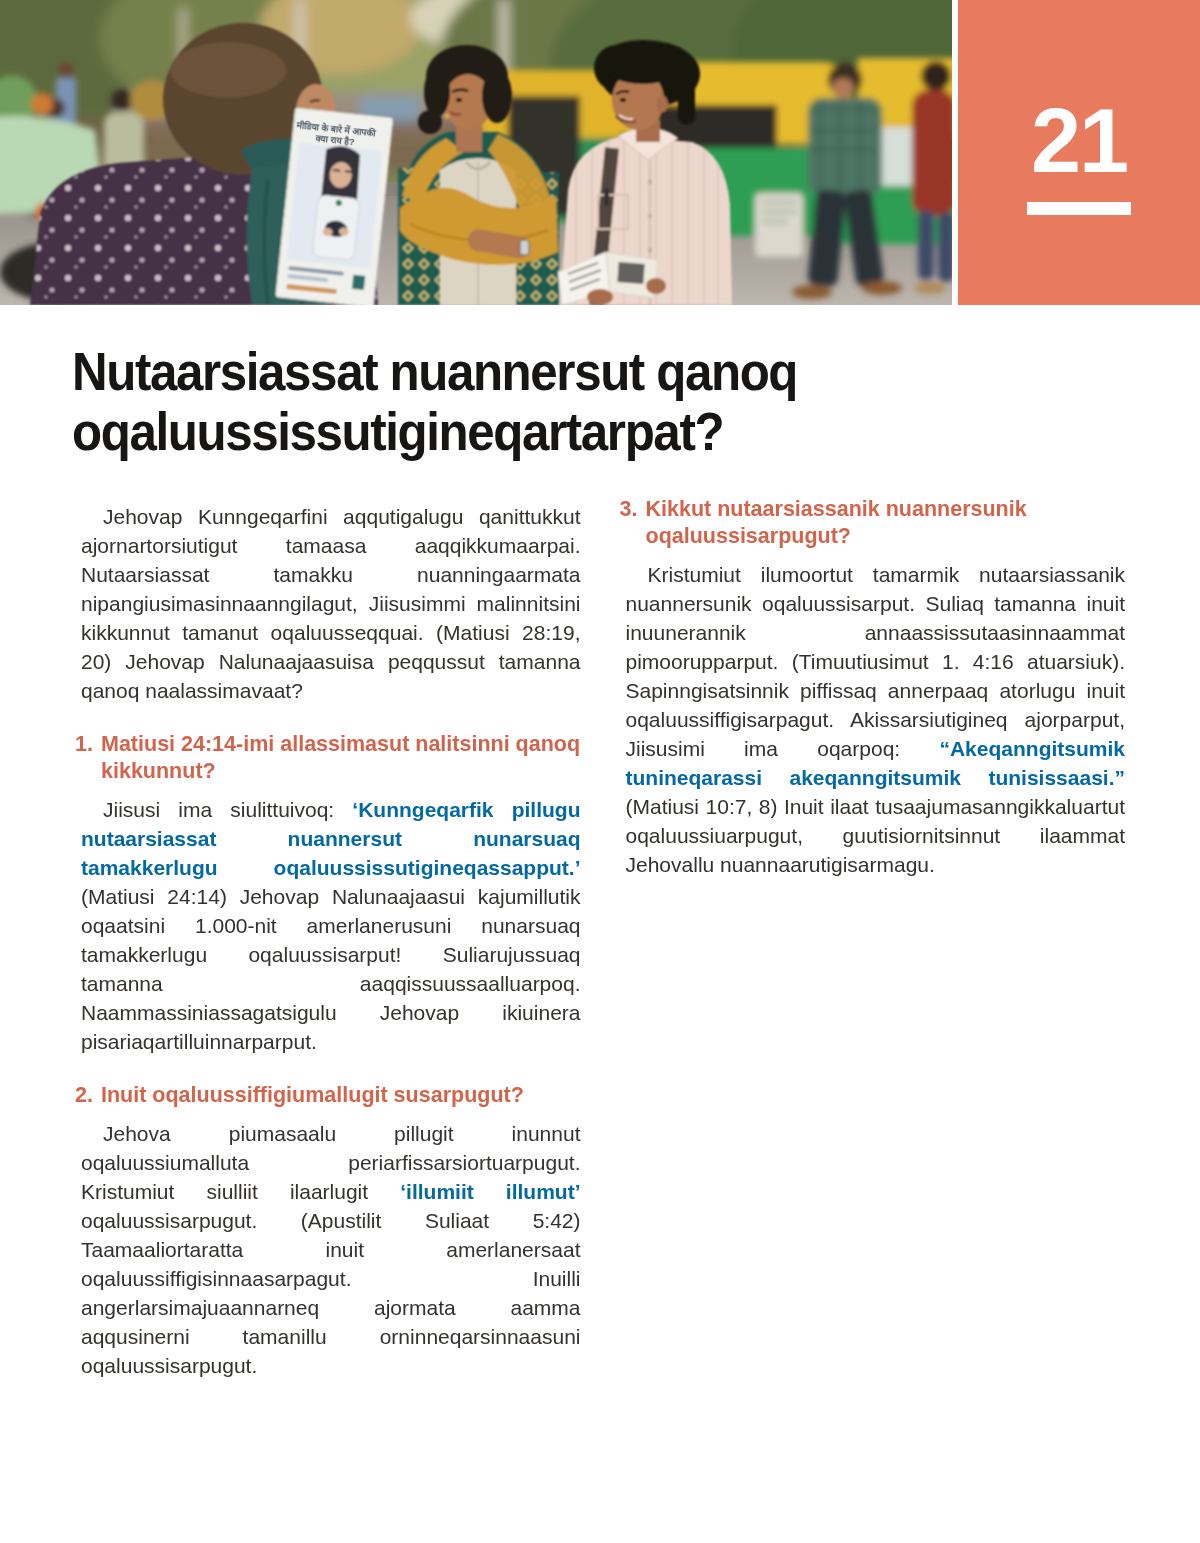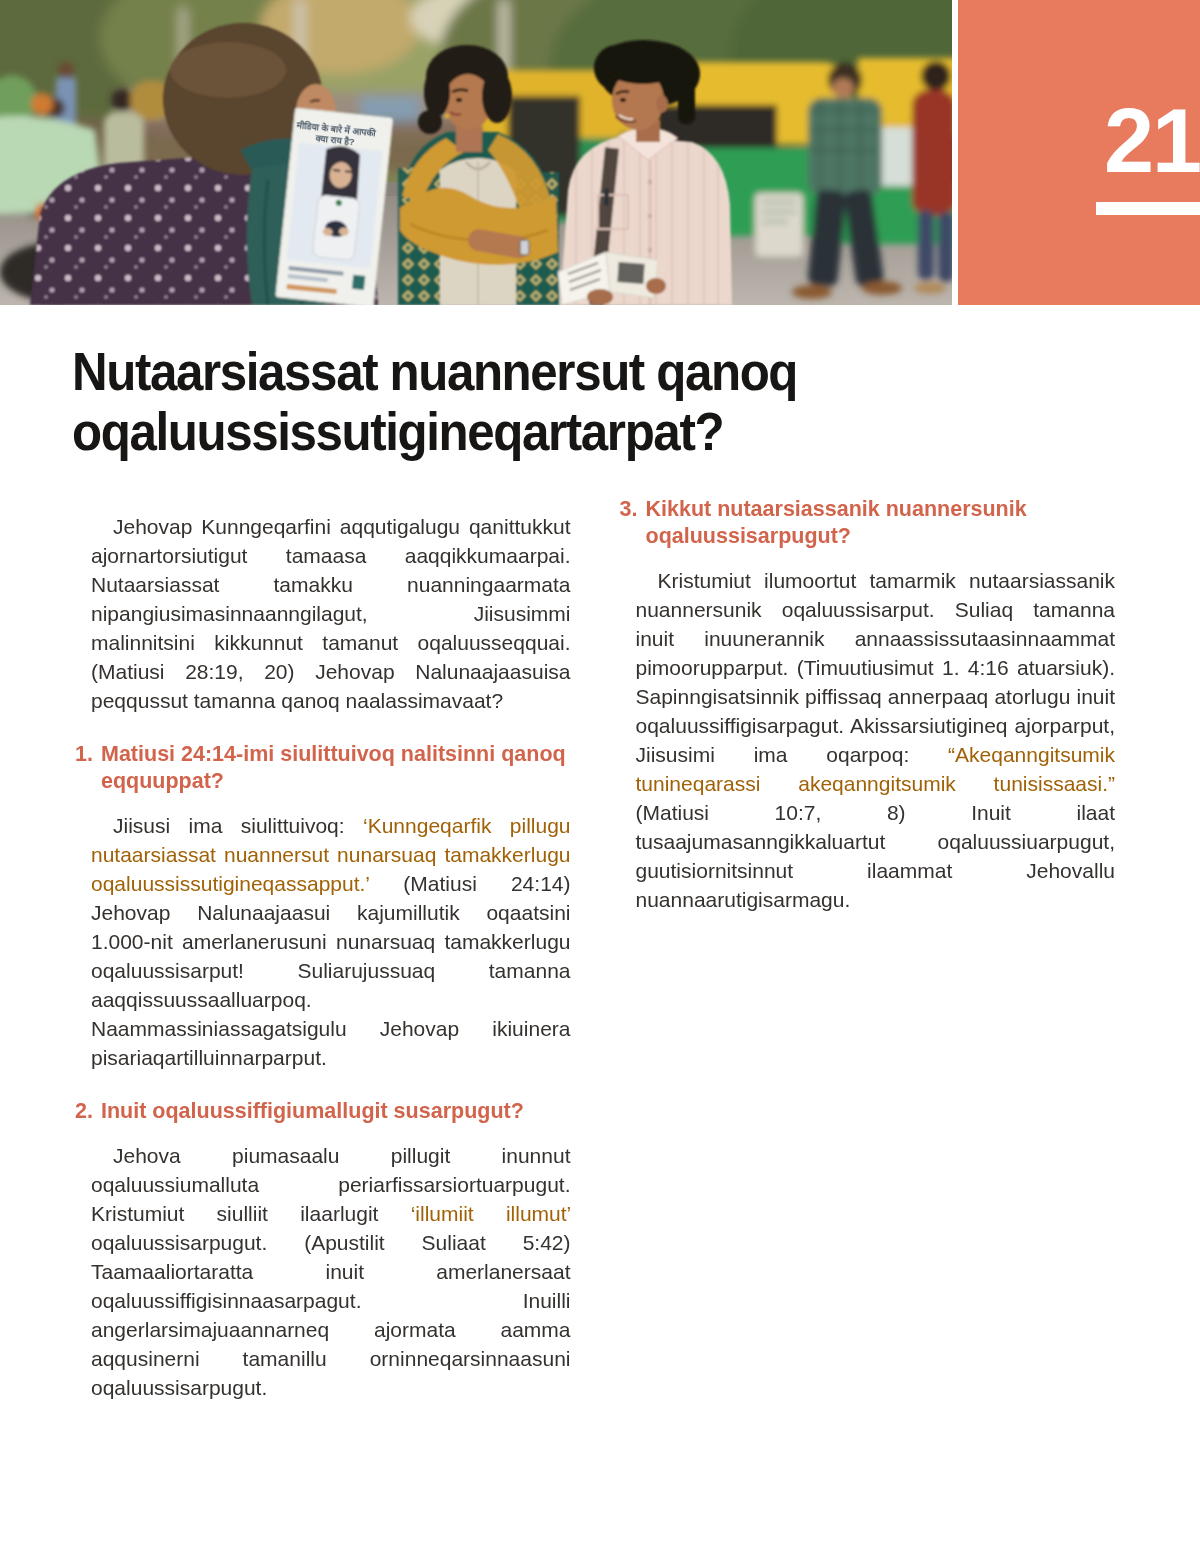--- a/index.html
+++ b/index.html
@@ -12,42 +12,42 @@
   .photo-band svg{display:block;}
   .poster-text{
     position:absolute;left:296px;top:120px;width:82px;
     transform:rotate(6deg);transform-origin:left top;
     font-size:9px;line-height:11px;color:#4d5b6b;filter:blur(.5px);
     font-weight:bold;text-align:center;
   }
   .page-num-box{
     position:absolute;left:958px;top:0;width:242px;height:305px;
     background:var(--accent,#e87b5e);
-    display:flex;flex-direction:column;align-items:flex-end;justify-content:center;
+    display:flex;flex-direction:column;align-items:center;justify-content:center;
   }
   .page-num{
     color:#ffffff;font-weight:bold;font-size:90px;line-height:1;
     letter-spacing:-2px;transform:translateY(6px);
   }
   .page-num-bar{width:104px;height:13px;background:#ffffff;margin-top:22px;}
   h1.page-title{
     position:absolute;left:72px;top:342px;width:900px;margin:0;
     font-size:53px;line-height:60px;font-weight:bold;color:#181614;
     letter-spacing:-1.5px;transform:scaleX(.93);transform-origin:left top;
   }
   .content{
     position:absolute;left:75px;top:496px;width:1056px;
     display:flex;gap:33px;
   }
   .col{flex:1;min-width:0;}
   p.bodytext{
-    margin:16px;font-size:21px;line-height:29px;color:#34312e;
+    margin:6px;font-size:21px;line-height:29px;color:#34312e;
     text-align:justify;text-indent:22px;
   }
-  p.bodytext .b{font-weight:normal;color:#a16207;}
+  p.bodytext .b{font-weight:bold;color:#0369a1;}
   .sec-head{
     display:flex;margin:26px 0 10px 0;color:var(--heading,#d2644c);
     font-weight:bold;font-size:21.5px;line-height:27px;
   }
   .sec-head .num{flex:0 0 26px;}
   .sec-head .txt{flex:1;}
   .sec-head.first{margin-top:0;}
 </style>
 </head>
 <body>
@@ -287,21 +287,21 @@
 </div>
 
 <h1 class="page-title">Nutaarsiassat nuannersut qanoq oqaluussissutigineqartarpat?</h1>
 
 <div class="content">
   <div class="col">
     <p class="bodytext"><span>Jehovap Kunngeqarfini aqqutigalugu qanittukkut ajornartorsiutigut tamaasa aaqqikkumaarpai. Nutaarsiassat tamakku nuanningaarmata nipangiusimasinnaanngilagut, Jiisusimmi malinnitsini kikkunnut tamanut oqaluusseqquai. (Matiusi 28:19, 20) Jehovap Nalunaajaasuisa peqqussut tamanna qanoq naalassimavaat?</span></p>
 
     <div class="sec-head">
       <span class="num">1.</span>
-      <span class="txt">Matiusi 24:14-imi siulittuivoq nalitsinni qanoq eqquuppat?</span>
+      <span class="txt">Matiusi 24:14-imi allassimasut nalitsinni qanoq kikkunnut?</span>
     </div>
     <p class="bodytext"><span>Jiisusi ima siulittuivoq: </span><span class="b">‘Kunngeqarfik pillugu nutaarsiassat nuannersut nunarsuaq tamakkerlugu oqaluussissutigineqassapput.’</span><span> (Matiusi 24:14) Jehovap Nalunaajaasui kajumillutik oqaatsini 1.000-nit amerlanerusuni nunarsuaq tamakkerlugu oqaluussisarput! Suliarujussuaq tamanna aaqqissuussaalluarpoq. Naammassiniassagatsigulu Jehovap ikiuinera pisariaqartilluinnarparput.</span></p>
 
     <div class="sec-head">
       <span class="num">2.</span>
       <span class="txt">Inuit oqaluussiffigiumallugit susarpugut?</span>
     </div>
     <p class="bodytext"><span>Jehova piumasaalu pillugit inunnut oqaluussiumalluta periarfissarsiortuarpugut. Kristumiut siulliit ilaarlugit </span><span class="b">‘illumiit illumut’</span><span> oqaluussisarpugut. (Apustilit Suliaat 5:42) Taamaaliortaratta inuit amerlanersaat oqaluussiffigisinnaasarpagut. Inuilli angerlarsimajuaannarneq ajormata aamma aqqusinerni tamanillu orninneqarsinnaasuni oqaluussisarpugut.</span></p>
   </div>
 

